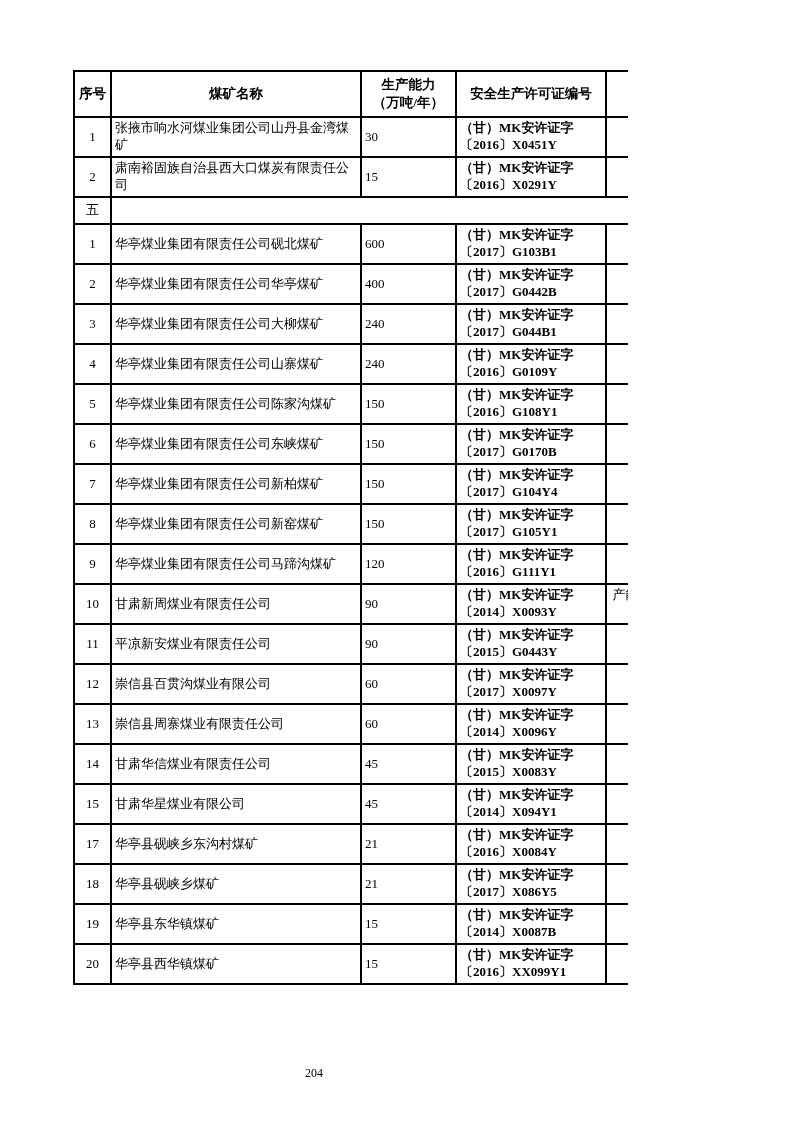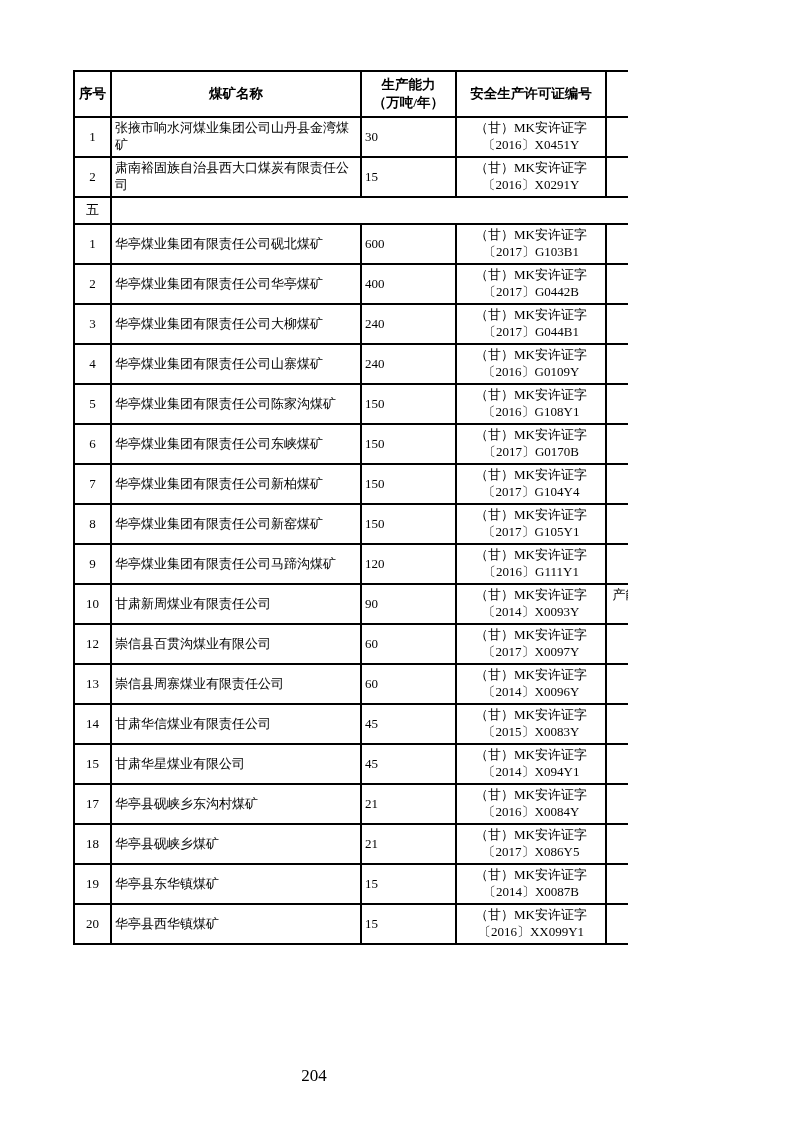--- a/index.html
+++ b/index.html
@@ -41,30 +41,30 @@
   }
   table.doc-table td {
     font-size: 13px;
     padding: 2px 3px;
   }
   tr.data td { height: 40px; }
   tr.section td { height: 27px; }
   .c-index   { text-align: center; }
   .c-name    { text-align: left; padding-left: 5px; padding-right: 4px; }
   .c-cap     { text-align: left; }
-  .c-lic     { text-align: center; padding-left: 6px; padding-right: 6px; }
+  .c-lic     { padding-left: 6px; padding-right: 6px; font-weight: bold; }
   .c-rem     { text-align: center; padding-left: 4px; padding-right: 4px; }
   .c-section { text-align: right; padding-left: 6px; }
   .page-number {
     position: absolute;
     left: 0;
     right: 0;
     top: 1066px;
     text-align: center;
-    font-size: 17px;
+    font-size: 12px;
   }
 </style>
 </head>
 <body>
 
 <div class="page">
 
   <table class="doc-table">
     <colgroup>
       <col style="width:37px">
@@ -176,20 +176,27 @@
           <td class="c-rem"></td>
         </tr>
         <tr class="data">
           <td class="c-index">10</td>
           <td class="c-name">甘肃新周煤业有限责任公司</td>
           <td class="c-cap">90</td>
           <td class="c-lic">（甘）MK安许证字〔2014〕X0093Y</td>
           <td class="c-rem">产能增加（原产能60万吨/年）</td>
         </tr>
         <tr class="data">
+          <td class="c-index">11</td>
+          <td class="c-name">平凉新安煤业有限责任公司</td>
+          <td class="c-cap">90</td>
+          <td class="c-lic">（甘）MK安许证字〔2015〕G0443Y</td>
+          <td class="c-rem"></td>
+        </tr>
+        <tr class="data">
           <td class="c-index">12</td>
           <td class="c-name">崇信县百贯沟煤业有限公司</td>
           <td class="c-cap">60</td>
           <td class="c-lic">（甘）MK安许证字〔2017〕X0097Y</td>
           <td class="c-rem"></td>
         </tr>
         <tr class="data">
           <td class="c-index">13</td>
           <td class="c-name">崇信县周寨煤业有限责任公司</td>
           <td class="c-cap">60</td>

